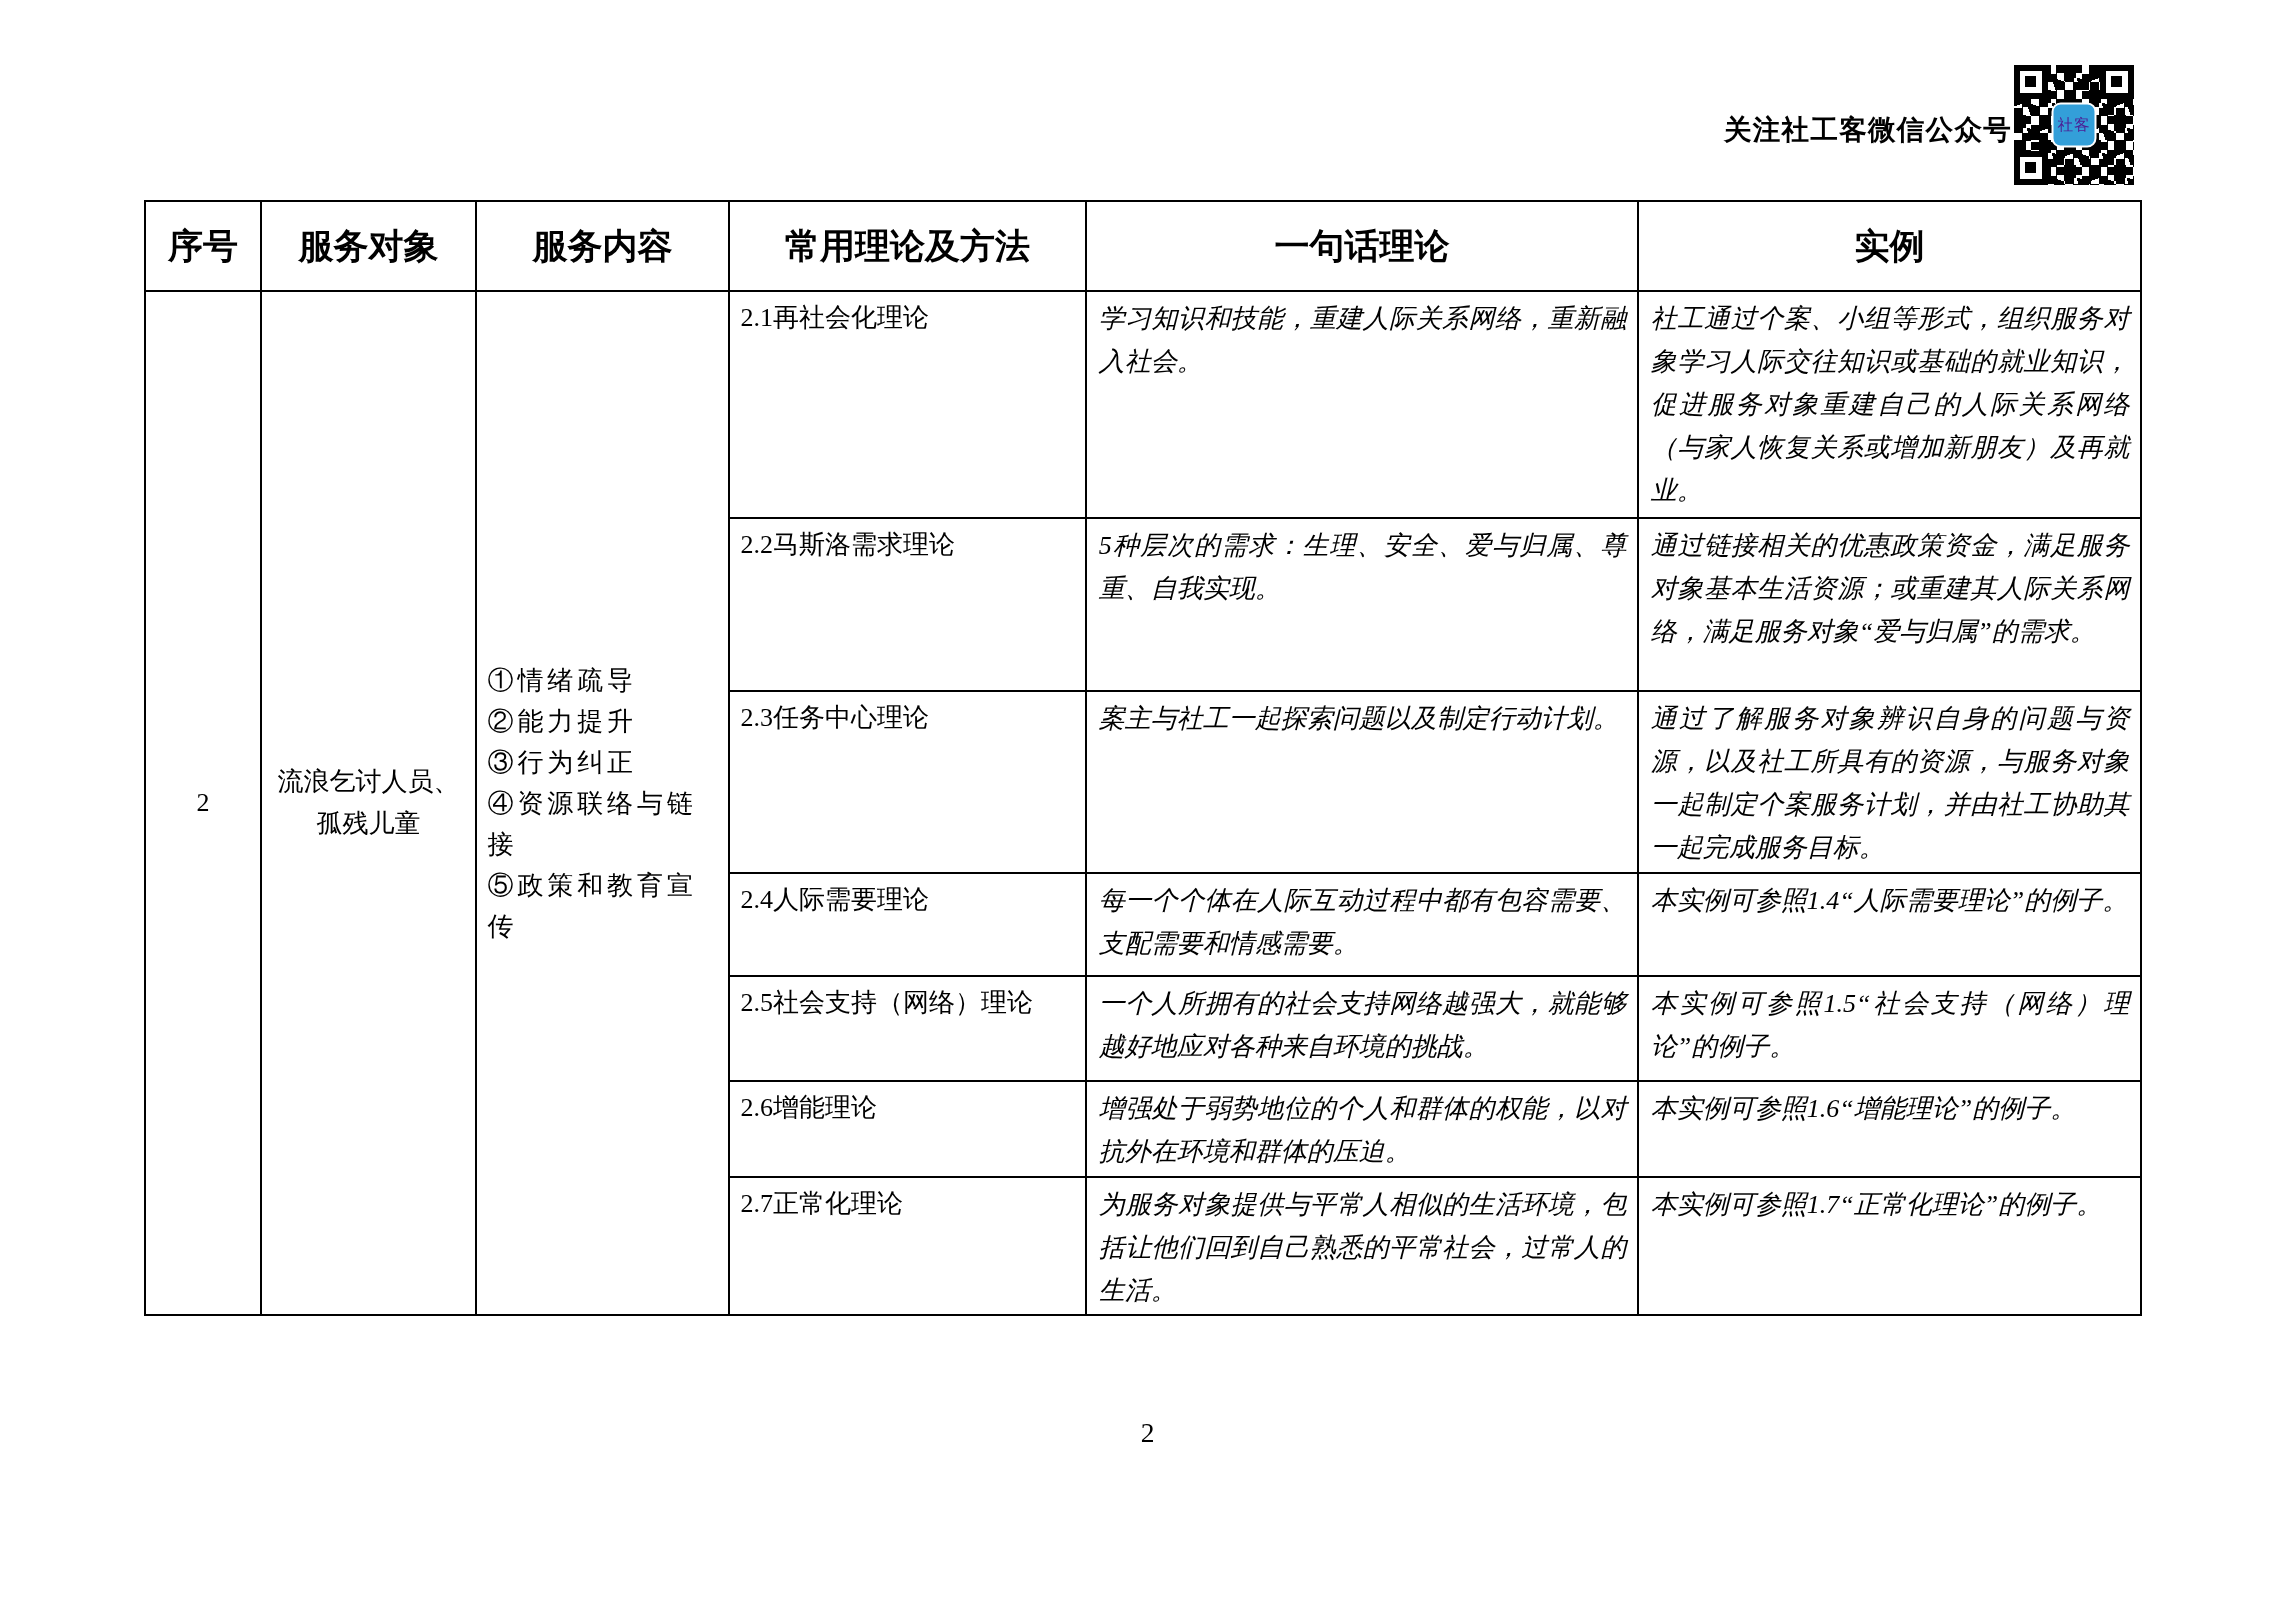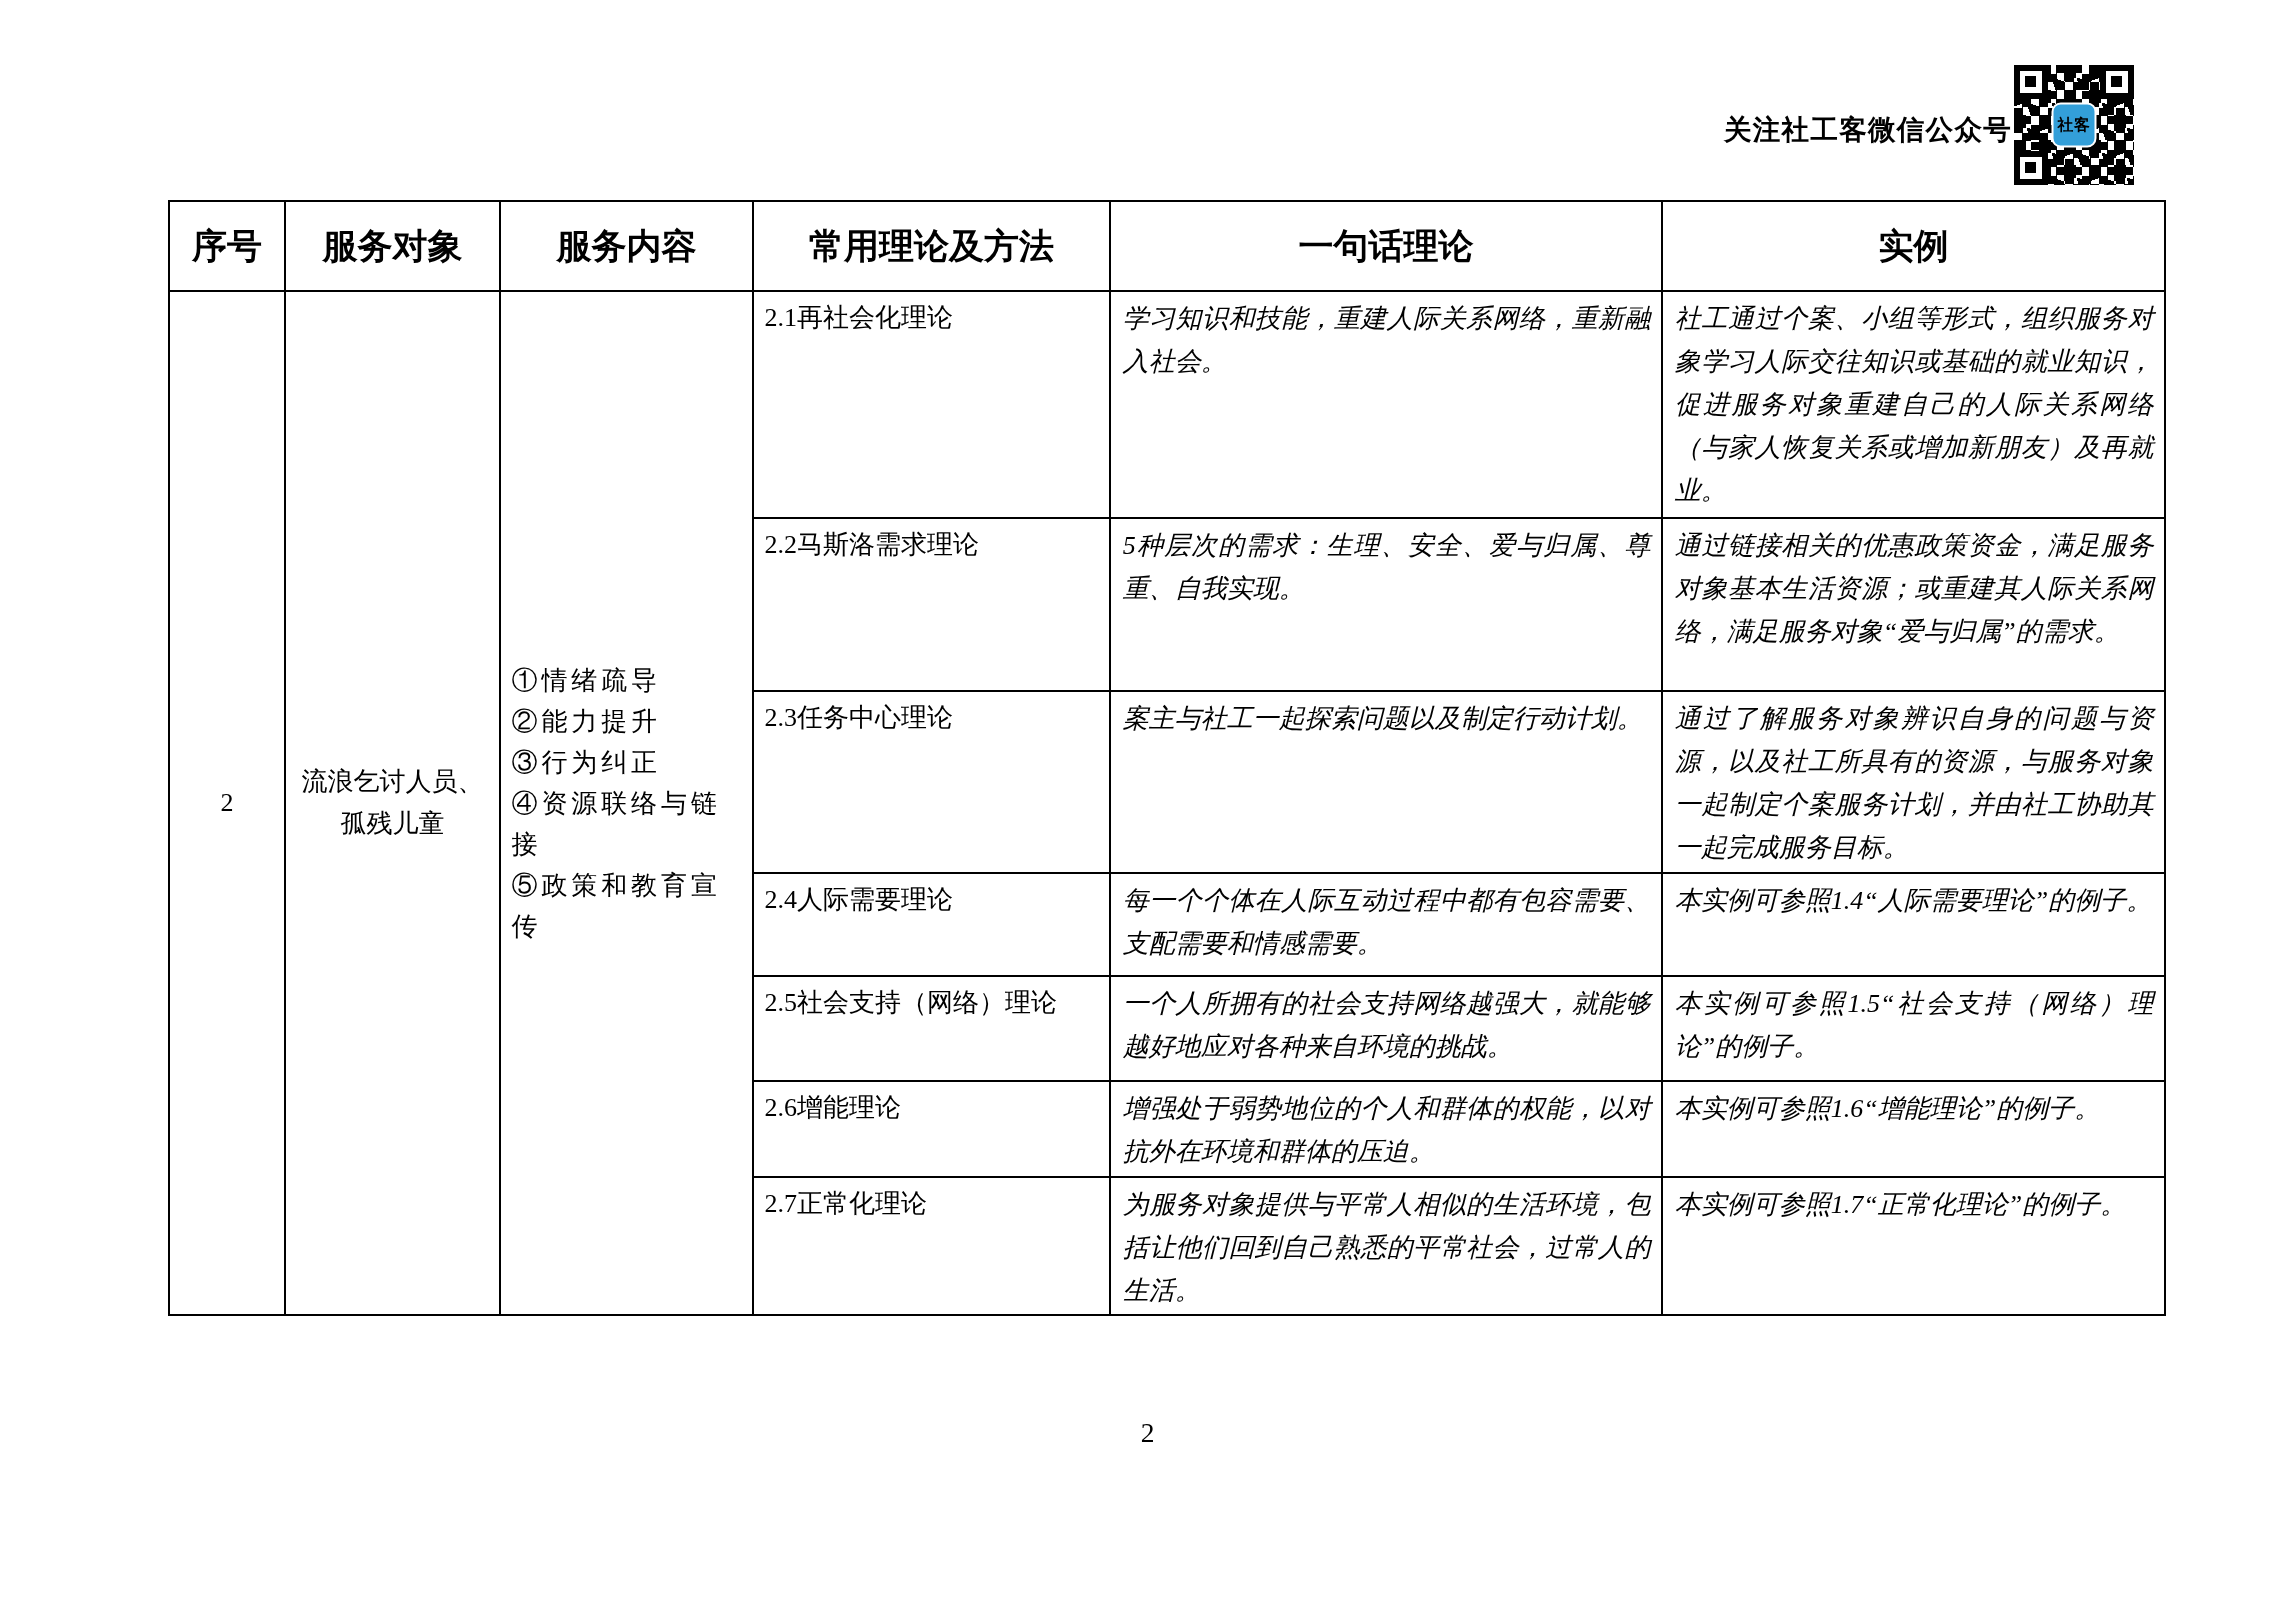--- a/index.html
+++ b/index.html
@@ -35,26 +35,26 @@
   }
   .finder-inner { width: 10.5px; height: 10.5px; background: #000; margin: 5.2px; }
   .finder.tl { left: 0; top: 0; }
   .finder.tr { right: 0; top: 0; }
   .finder.bl { left: 0; bottom: 0; }
   .qr-logo {
     position: absolute; left: 50%; top: 50%;
     width: 41px; height: 41px; transform: translate(-50%, -50%);
     background: #339fd9; border-radius: 9.2px; border: 2.6px solid #fff;
     display: flex; align-items: center; justify-content: center;
-    color: #000000; font-size: 15.7px; font-weight: bold; letter-spacing: 0.7px;
+    color: #4c1d95; font-size: 15.7px; font-weight: normal; letter-spacing: 0.7px;
   }
 
   
   table.main-table {
-    position: absolute; left: 168px; top: 200px;
+    position: absolute; left: 144px; top: 200px;
     width: 1996px;
     border-collapse: collapse; table-layout: fixed;
     font-size: 26px;
     border-radius: 15px;
   }
   table.main-table td, table.main-table th {
     border: 2px solid #000;
     box-sizing: border-box;
     overflow: hidden;
   }

